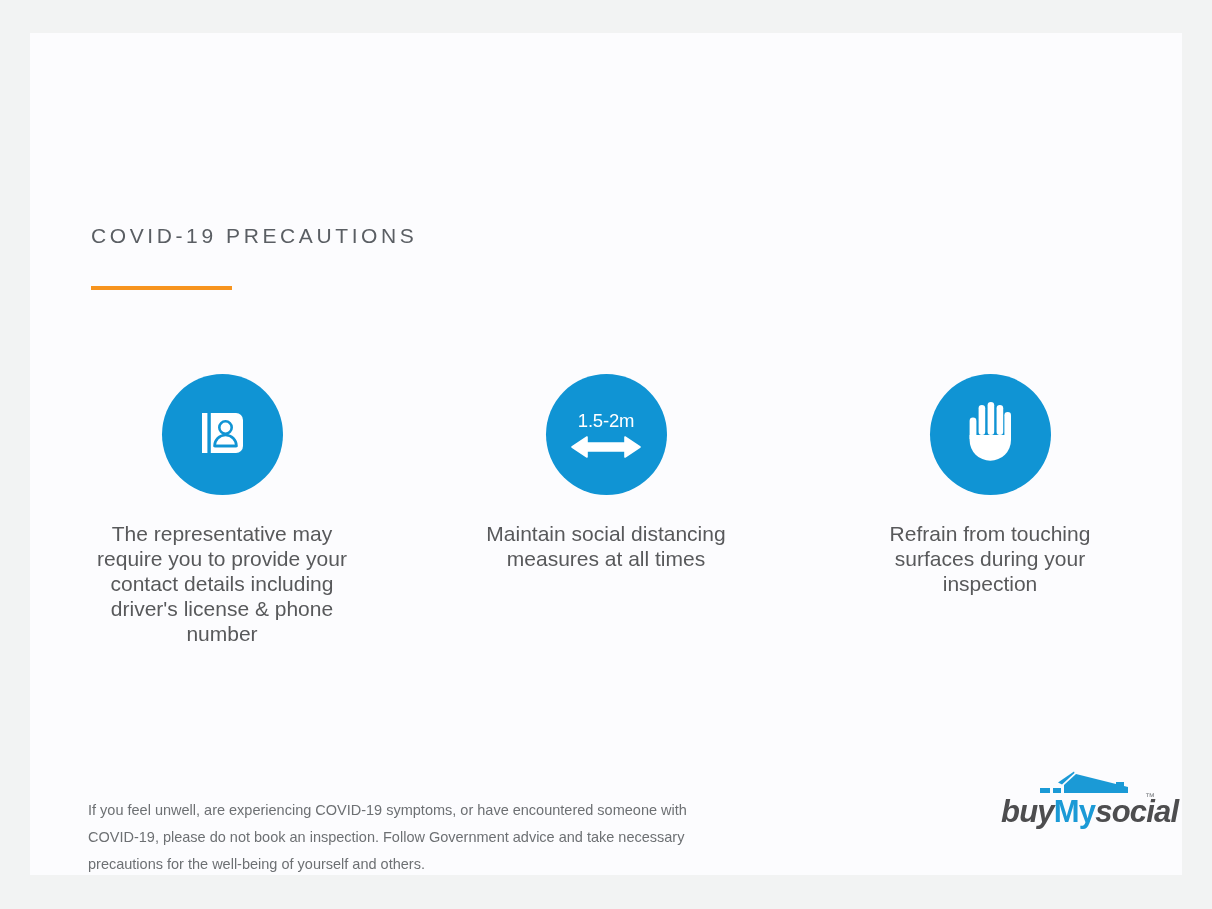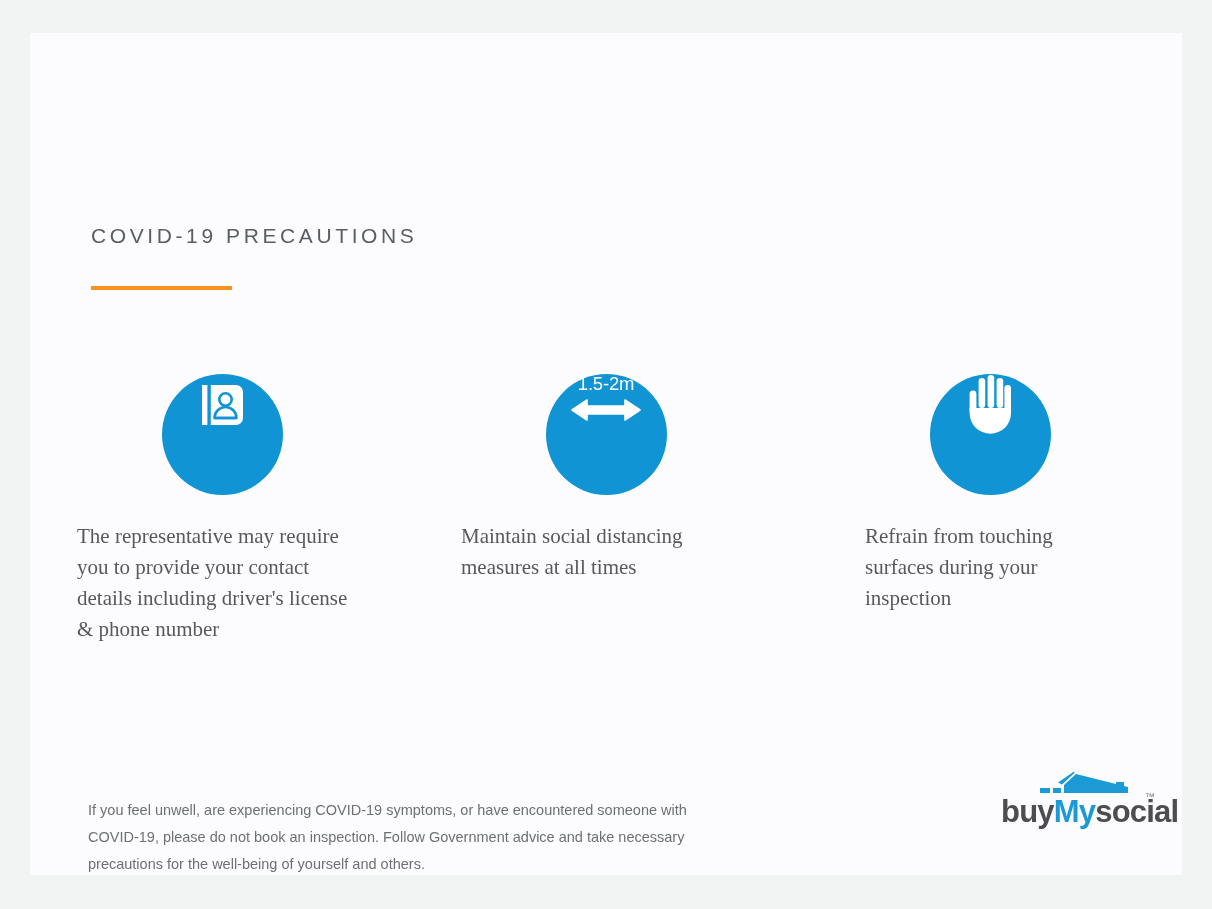--- a/index.html
+++ b/index.html
@@ -74,32 +74,31 @@
     display: flex;
     flex-direction: column;
     align-items: center;
   }
   .circle {
     width: 121px;
     height: 121px;
     border-radius: 50%;
     background: #1094d4;
     display: flex;
-    align-items: flex-start;
+    align-items: center;
     justify-content: center;
     flex: none;
   }
   .caption {
     margin-top: 26px;
     font-size: 21px;
-    line-height: 31px;
+    line-height: 25px;
     color: #58595b;
-    text-align: left;
+    text-align: center;
     max-width: 290px;
-    font-family: Liberation Serif, serif;
   }
   .col-distancing .caption { max-width: 290px; }
   .col-touching .caption { max-width: 250px; }
 
   
   .dist-wrap {
     display: flex;
     flex-direction: column;
     align-items: center;
     justify-content: center;
@@ -140,21 +139,21 @@
   .logo-text {
     position: absolute;
     left: 6px;
     top: 26px;
     font-size: 31px;
     line-height: 34px;
     font-weight: bold;
     letter-spacing: -0.8px;
     white-space: nowrap;
   }
-  .logo-text .dark { color: #4d4d4f; }
+  .logo-text .dark { color: #4d4d4f; font-style: italic; }
   .logo-text .blue { color: #1b9ad6; }
   .logo-tm {
     position: absolute;
     left: 150px;
     top: 22px;
     font-size: 10px;
     color: #7a7d80;
   }
 </style>
 </head>

